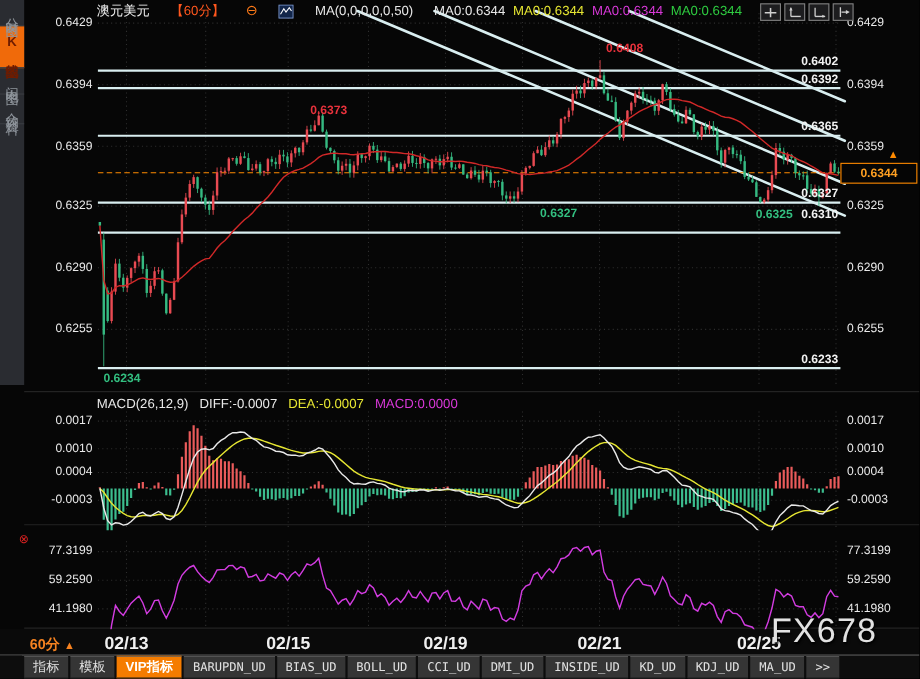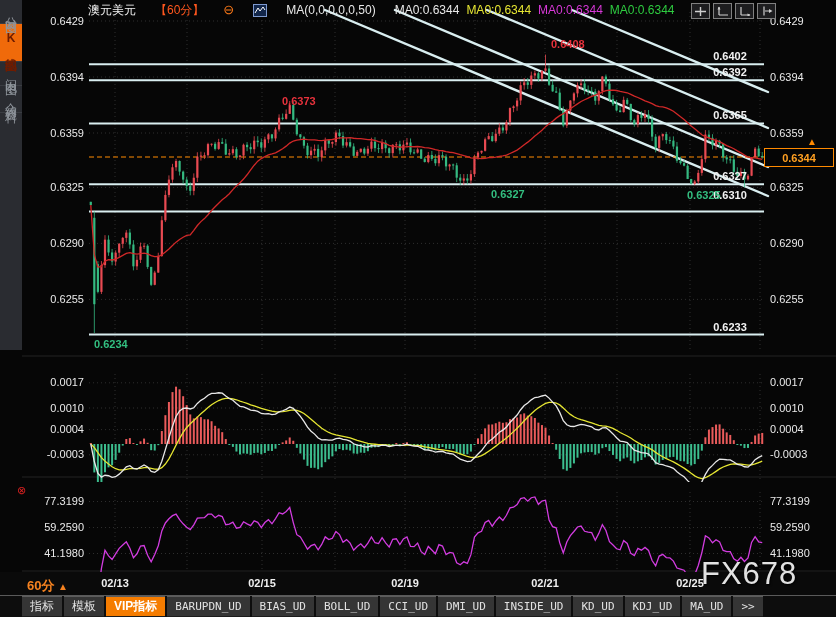--- a/index.html
+++ b/index.html
@@ -17,35 +17,35 @@
   #header .sym{color:#f0f0f0;}
   #header .period{color:#ff571e;}
   #header .minus-icon{color:#ff7a18;font-size:13px;line-height:12px;}
   #top-icons{position:absolute;right:60px;top:3px;display:flex;gap:3px;z-index:6;}
   .ticon{width:17px;height:14px;border:1px solid #808080;background:#1d1d1f;display:flex;
          align-items:center;justify-content:center;cursor:pointer;}
   
   .axl{position:absolute;font-size:11px;color:#eaeaea;z-index:5;}
   .ann{position:absolute;font-size:11px;font-weight:bold;z-index:5;}
   .lvl{position:absolute;font-size:11px;font-weight:bold;color:#f2f2f2;width:64px;
-       text-align:center;z-index:5;}
+       text-align:right;z-index:5;}
   #macd-header,#rsi-header{position:absolute;left:88px;display:flex;gap:10px;font-size:12px;
        z-index:5;white-space:nowrap;}
   #macd-header{top:360px;} #rsi-header{top:480px;}
   .w{color:#e8e8e8;} .yel{color:#e6e632;} .mag{color:#d838d8;}
   
   #pricebox{position:absolute;left:764px;top:148px;width:68px;height:17px;border:1px solid #ff8a00;
             background:#050505;color:#ffa022;font-size:11px;font-weight:bold;display:flex;
             align-items:center;justify-content:center;z-index:7;}
   #pricearrow{position:absolute;left:807px;top:136px;color:#ff8a00;font-size:10px;z-index:7;}
   #close-ind{position:absolute;left:17px;top:484px;color:#d22;font-size:11px;z-index:6;}
   
   #timestrip{position:absolute;left:0;top:572px;width:836px;height:24px;background:#0a0a0a;z-index:4;}
   .tlabel{position:absolute;top:5px;transform:translateX(-50%);color:#f0f0f0;font-weight:bold;
-          font-size:11px;}
+          font-size:16px;}
   #period-tag{position:absolute;left:27px;top:577px;color:#f58220;font-weight:bold;font-size:13px;
           z-index:6;}
   #period-tag .tri{font-size:10px;}
   
   #toolbar{position:absolute;left:0;bottom:0;width:836px;height:21px;background:#0d0d0d;
            border-top:1px solid #5a5a5a;display:flex;align-items:stretch;z-index:12;}
   .tb{display:flex;align-items:center;padding:0 8px;margin-right:2px;background:#353535;
       color:#e2e2e2;font-size:11px;box-shadow:inset 0 1px 0 #5d5d5d, inset 0 -1px 0 #1c1c1c;
       cursor:pointer;white-space:nowrap;font-family:"DejaVu Sans Mono",monospace;}
   .tb.cn{font-family:"Liberation Sans",sans-serif;font-size:12px;}
@@ -753,20 +753,26 @@
       <svg width="12" height="10">
           <path d="M3 0.5V9.5 M4 5H9" stroke="#cfcfcf" stroke-width="1.2" fill="none"></path>
           <path d="M8 3 L11.5 5 L8 7 Z" fill="#cfcfcf"></path>
         </svg>
     </div>
   </div>
 
   <div id="pricearrow">▲</div>
   <div id="pricebox">0.6344</div>
 
+  <div id="macd-header">
+    <span class="w">MACD(26,12,9)</span>
+    <span class="w">DIFF:-0.0007</span>
+    <span class="yel">DEA:-0.0007</span>
+    <span class="mag">MACD:0.0000</span>
+  </div>
 
 
   <div id="close-ind">⊗</div>
 
   <div id="timestrip">
       <div class="tlabel" style="left: 115px;">02/13</div>
       <div class="tlabel" style="left: 262px;">02/15</div>
       <div class="tlabel" style="left: 405px;">02/19</div>
       <div class="tlabel" style="left: 545px;">02/21</div>
       <div class="tlabel" style="left: 690px;">02/25</div>

